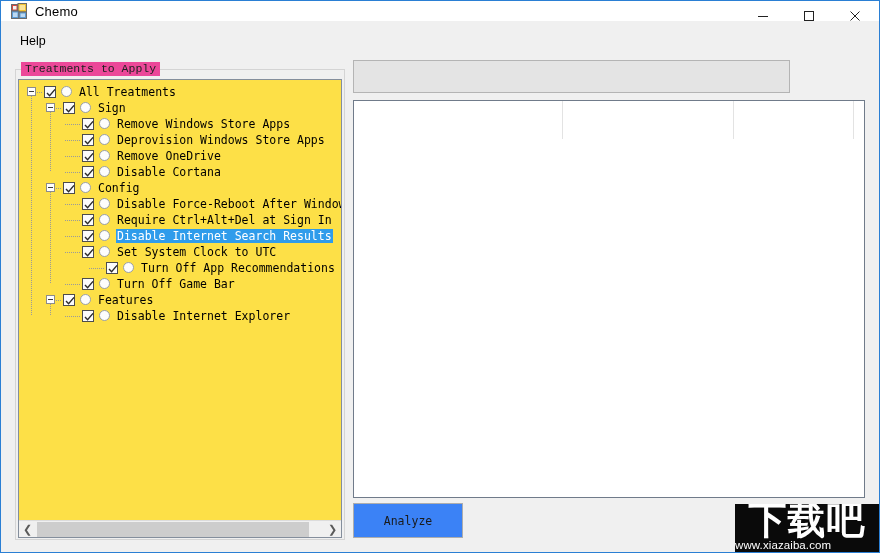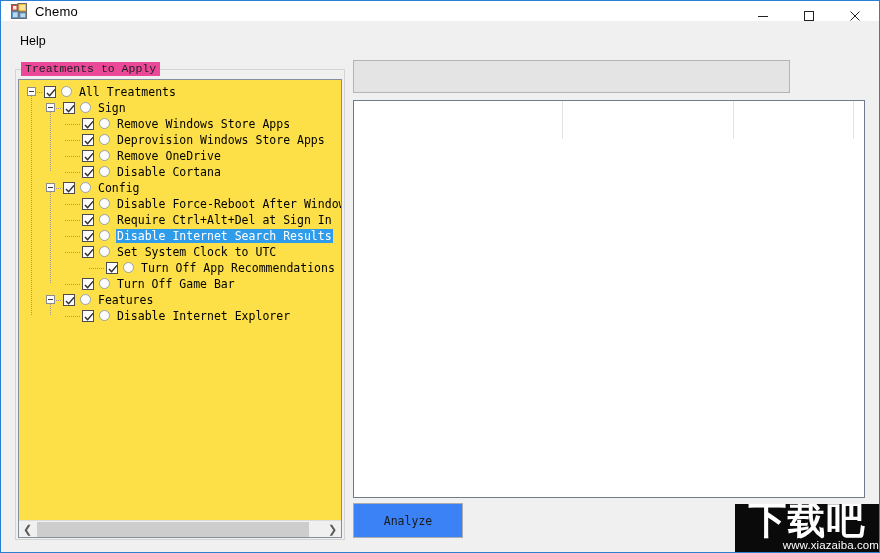--- a/index.html
+++ b/index.html
@@ -208,21 +208,21 @@
     width: 138px; height: 38px;
     color: #ffffff;
     font-family: "DejaVu Sans", sans-serif;
     font-size: 38px; font-weight: bold;
     letter-spacing: 1px;
     line-height: 38px;
     text-align: center;
   }
   #wm-url {
     position: absolute; left: 0; bottom: 1px;
-    width: 144px; text-align: right;
+    width: 144px; text-align: left;
     color: #ffffff;
     font-family: "Liberation Sans", sans-serif;
     font-size: 11.5px;
     letter-spacing: 0.1px;
   }
 </style>
 </head>
 <body>
 
 <div id="app">

